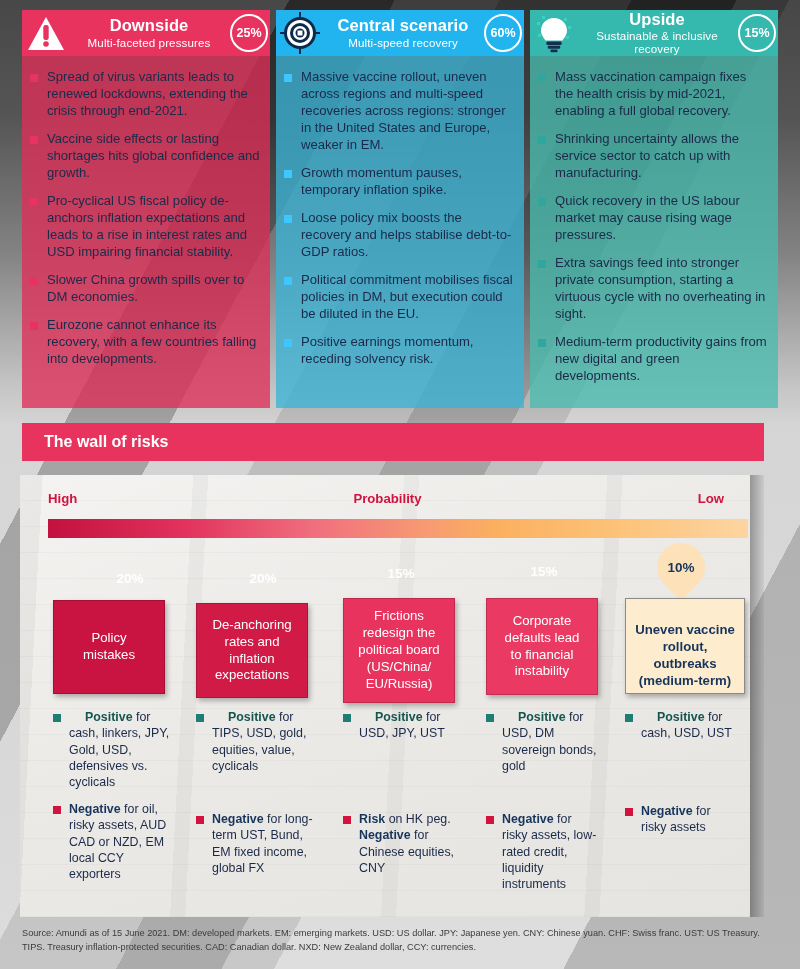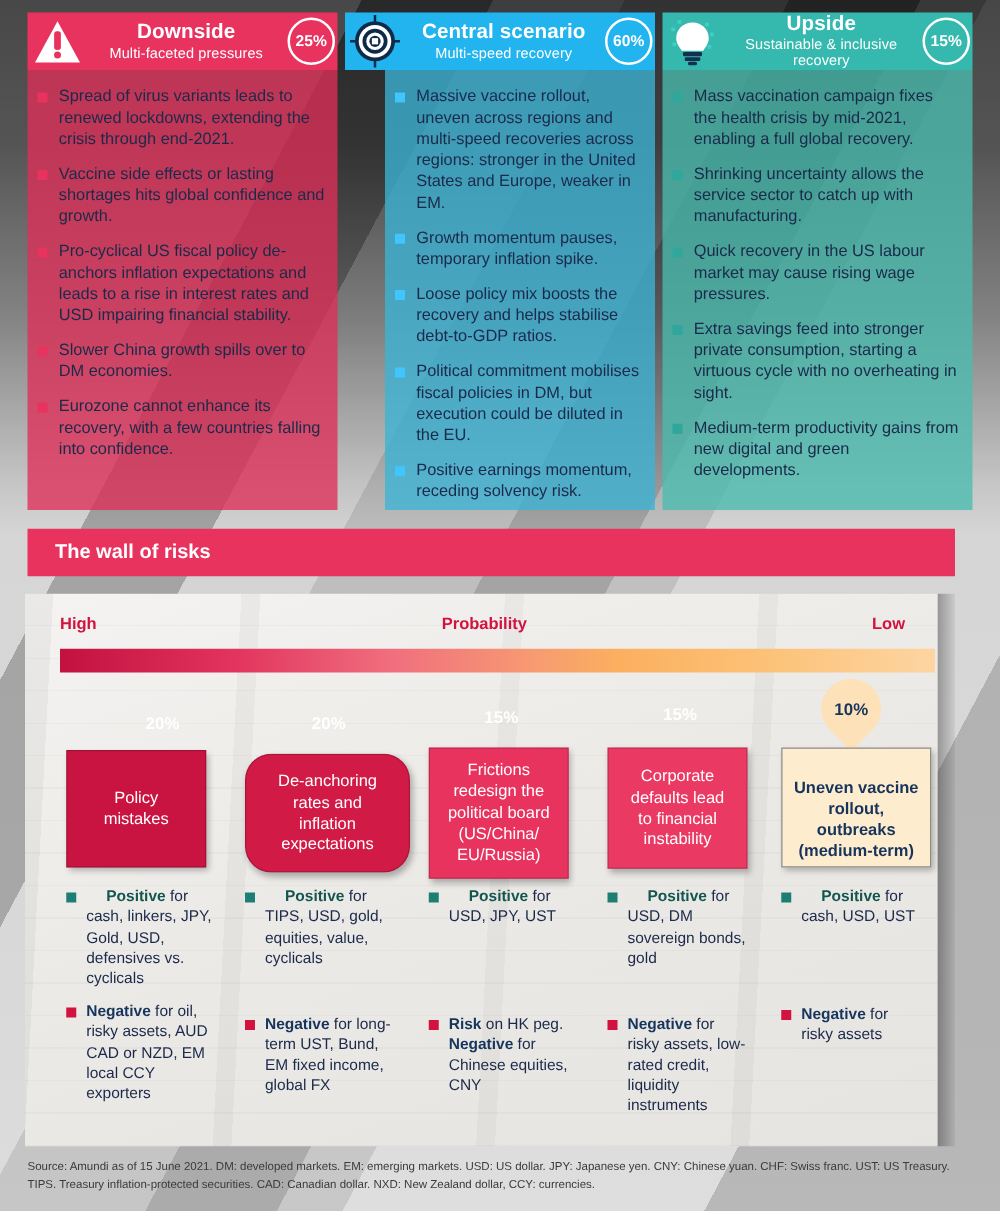--- a/index.html
+++ b/index.html
@@ -50,21 +50,21 @@
     width: 8px; height: 8px; flex: 0 0 8px; margin-top: 6px; margin-right: 9px;
   }
   .scen-li .txt { font-size: 13.1px; color: #1b2a4a; }
 
   
   .c1 .scen-head { background: #e8335f; }
   .c1 .scen-body { background: rgba(223,46,87,0.78); }
   .c1 .bul { background: #e8335f; }
   
   .c2 .scen-head { background: #22b4ef; }
-  .c2 .scen-body { background: rgba(59,180,214,0.78); margin-left: 32px; }
+  .c2 .scen-body { background: rgba(59,180,214,0.78); }
   .c2 .bul { background: #3fc6ff; }
   
   .c3 .scen-head { background: #35b8ae; }
   .c3 .scen-body { background: rgba(73,188,176,0.78); }
   .c3 .bul { background: #2fa79c; }
 
   
   .risk-banner {
     position: absolute; left: 22px; top: 423px; width: 742px; height: 38px;
     background: #e8335f; display: flex; align-items: center; padding-left: 22px;
@@ -173,21 +173,21 @@
         <div class="scen-li">
             <div class="bul"></div>
             <div class="txt">Pro-cyclical US fiscal policy de-anchors inflation expectations and leads to a rise in interest rates and USD impairing financial stability.</div>
           </div>
         <div class="scen-li">
             <div class="bul"></div>
             <div class="txt">Slower China growth spills over to DM economies.</div>
           </div>
         <div class="scen-li">
             <div class="bul"></div>
-            <div class="txt">Eurozone cannot enhance its recovery, with a few countries falling into confidence.</div>
+            <div class="txt">Eurozone cannot enhance its recovery, with a few countries falling into developments.</div>
           </div>
       </div>
     </div>
 
     <div class="scen-col c2">
       <div class="scen-head">
         <div class="icon-badge">
           <svg width="46" height="44" viewBox="0 0 46 44">
             <g stroke="#0e2a4a" stroke-width="2">
               <line x1="23" y1="1" x2="23" y2="9"></line>
@@ -309,21 +309,21 @@
     <div class="pin" style="left:500px; top:72px;">
         <span>15%</span>
       </div>
     <div class="pin cream" style="left:637px; top:68px;">
         <span>10%</span>
       </div>
 
     <div class="rcard" style="left:33px;  top:125px; width:112px; height:94px;  background:#c91341;">
         <span>Policy<br>mistakes</span>
       </div>
-    <div class="rcard" style="left:176px; top:128px; width:132px; height:95px;  background:#d11a45;border-radius:21px;">
+    <div class="rcard" style="left:176px; top:128px; width:112px; height:95px;  background:#d11a45;">
         <span>De-anchoring<br>rates and<br>inflation<br>expectations</span>
       </div>
     <div class="rcard" style="left:323px; top:123px; width:112px; height:105px; background:#e8335f;">
         <span>Frictions<br>redesign the<br>political board<br>(US/China/<br>EU/Russia)</span>
       </div>
     <div class="rcard" style="left:466px; top:123px; width:112px; height:97px;  background:#ea3a63;">
         <span>Corporate<br>defaults lead<br>to financial<br>instability</span>
       </div>
     <div class="rcard cream" style="left:605px; top:123px; width:120px; height:96px;">
         <span>Uneven vaccine<br>rollout,<br>outbreaks<br>(medium-term)</span>

